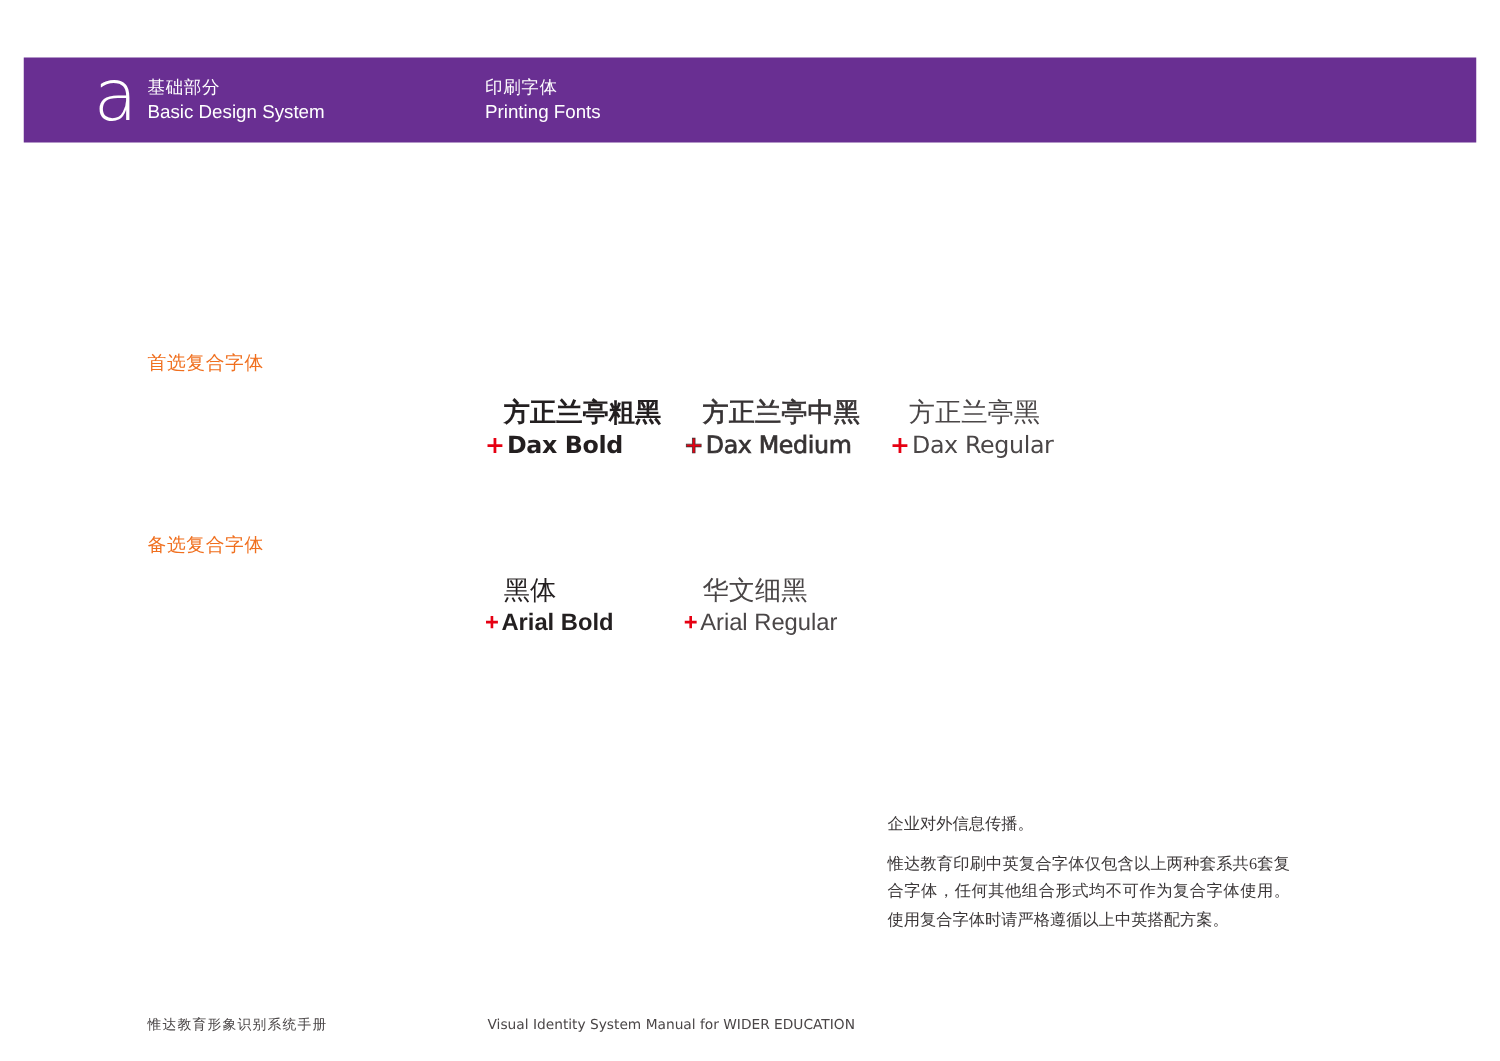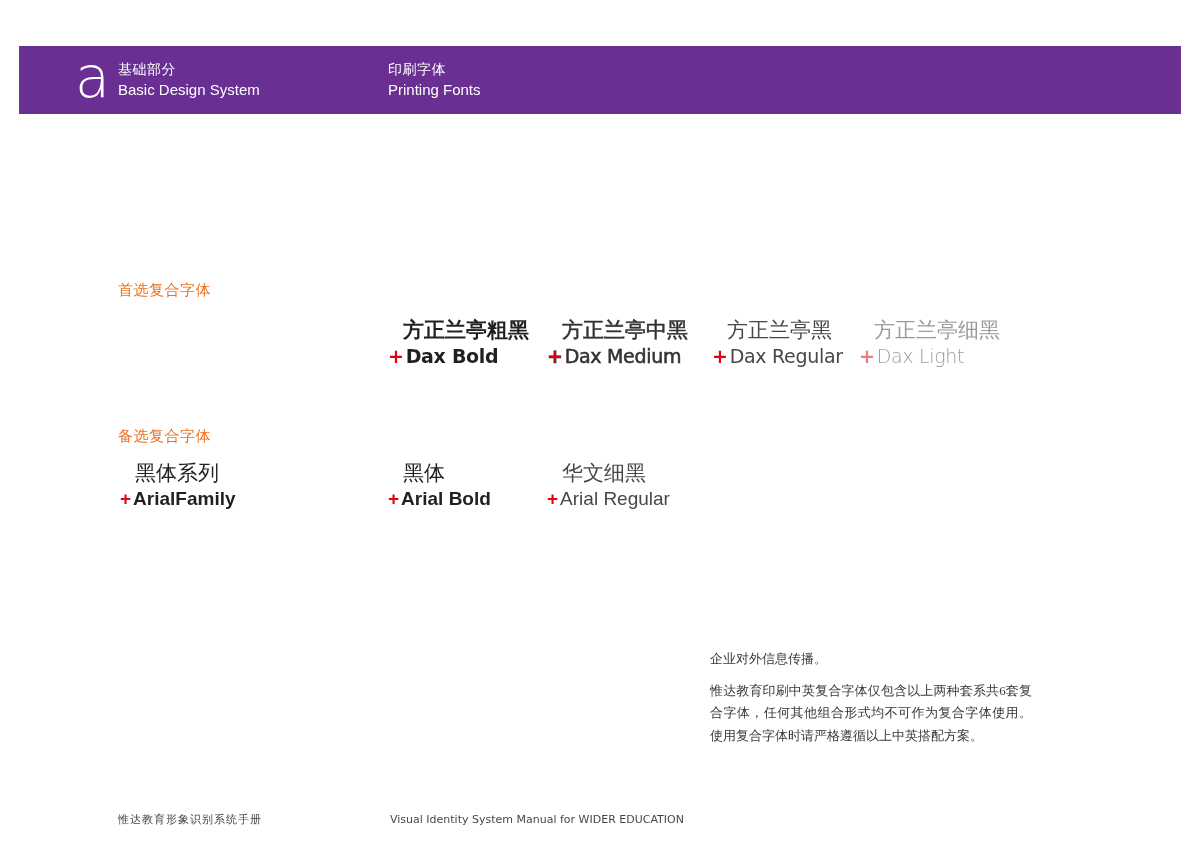--- a/index.html
+++ b/index.html
@@ -128,31 +128,23 @@
     <span class="en-name"><span class="plus">+</span><span>Dax Medium</span></span>
   </div>
   <div class="font-cell row-dax row1 c2 w-bold">
     <span class="zh-name">方正兰亭粗黑</span>
     <span class="en-name"><span class="plus">+</span><span>Dax Bold</span></span>
   </div>
   <div class="font-cell row-dax row1 c4 w-regular">
     <span class="zh-name">方正兰亭黑</span>
     <span class="en-name"><span class="plus">+</span><span>Dax Regular</span></span>
   </div>
-  <div class="font-cell row-dax row1 c5 w-light">
-    <span class="zh-name">方正兰亭细黑</span>
-    <span class="en-name"><span class="plus">+</span><span>Dax Light</span></span>
-  </div>
 
   <div class="sec-heading secondary">备选复合字体</div>
 
-  <div class="font-cell row-arial row2 c1 w-bold">
-    <span class="zh-name" style="font-weight:400;">黑体系列</span>
-    <span class="en-name"><span class="plus">+</span><span>ArialFamily</span></span>
-  </div>
   <div class="font-cell row-arial row2 c2 w-bold">
     <span class="zh-name" style="font-weight:400;">黑体</span>
     <span class="en-name"><span class="plus">+</span><span>Arial Bold</span></span>
   </div>
   <div class="font-cell row-arial row2 c3 w-regular">
     <span class="zh-name">华文细黑</span>
     <span class="en-name"><span class="plus">+</span><span>Arial Regular</span></span>
   </div>
 
   <div class="body-col body-right">

